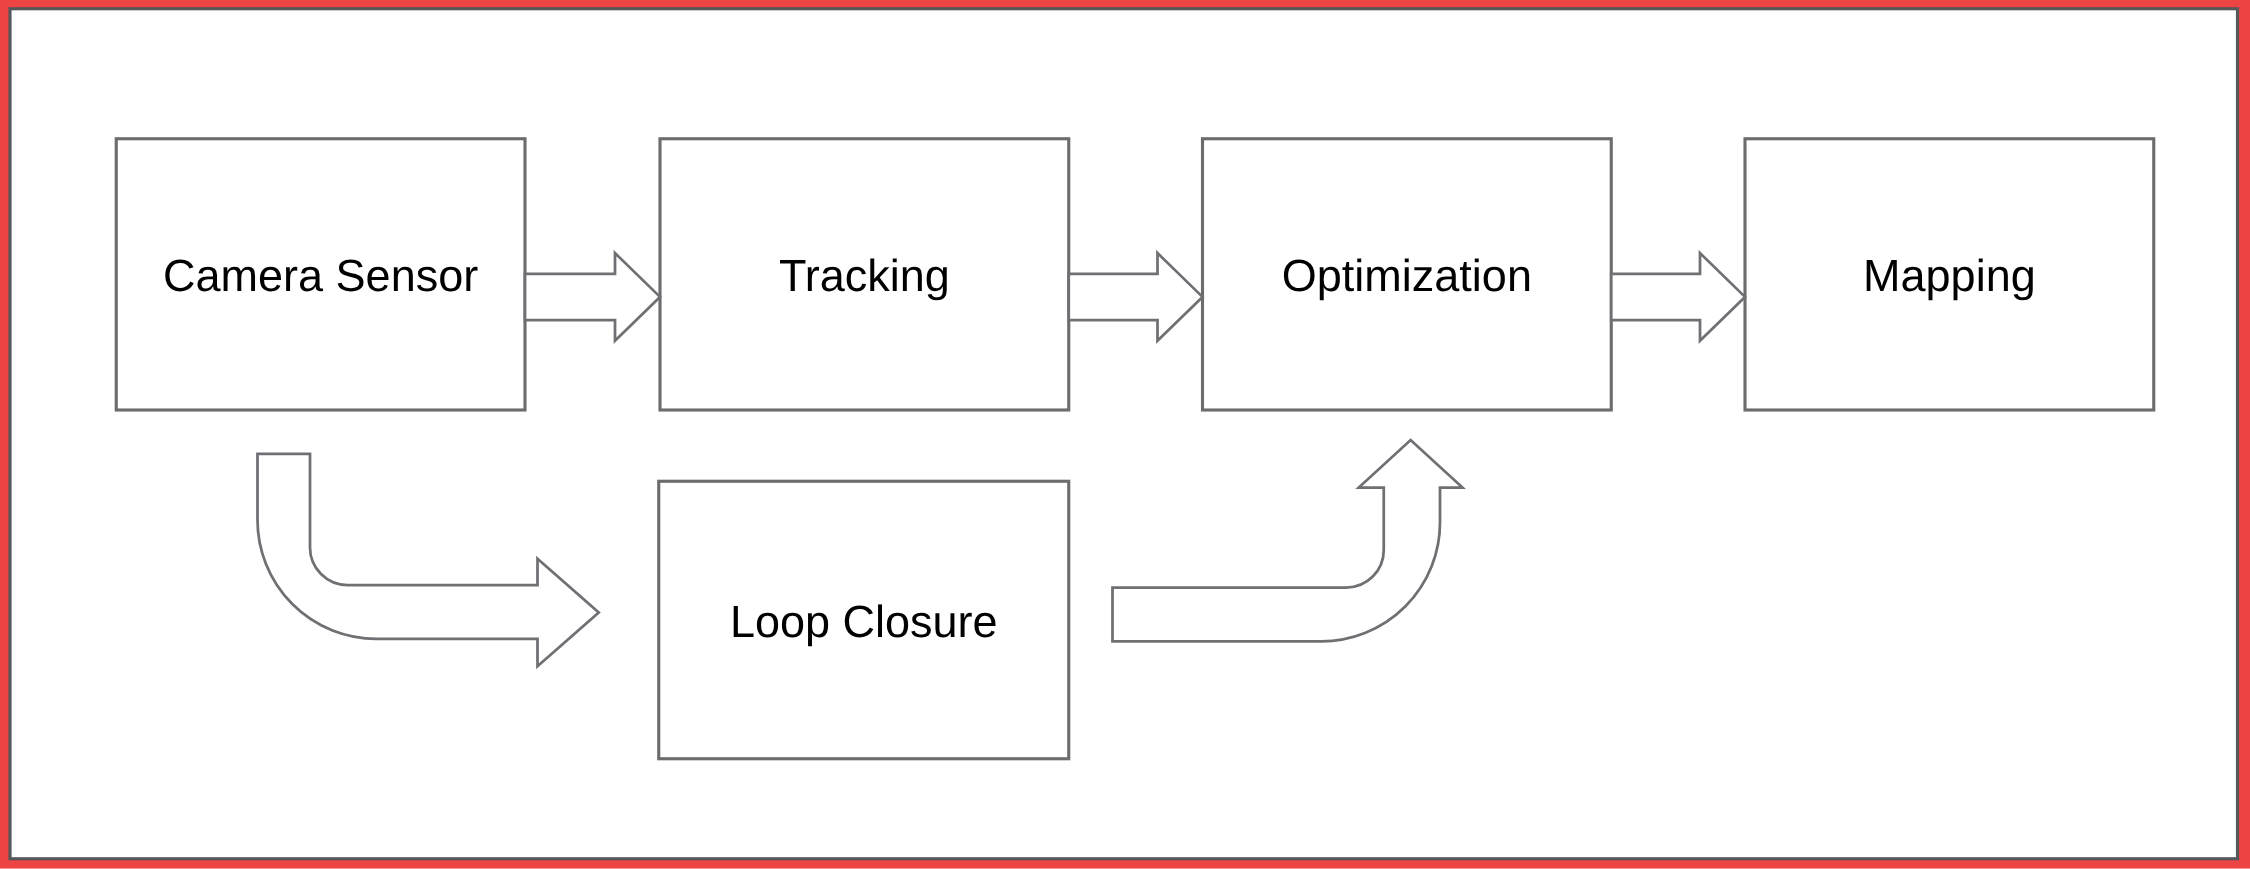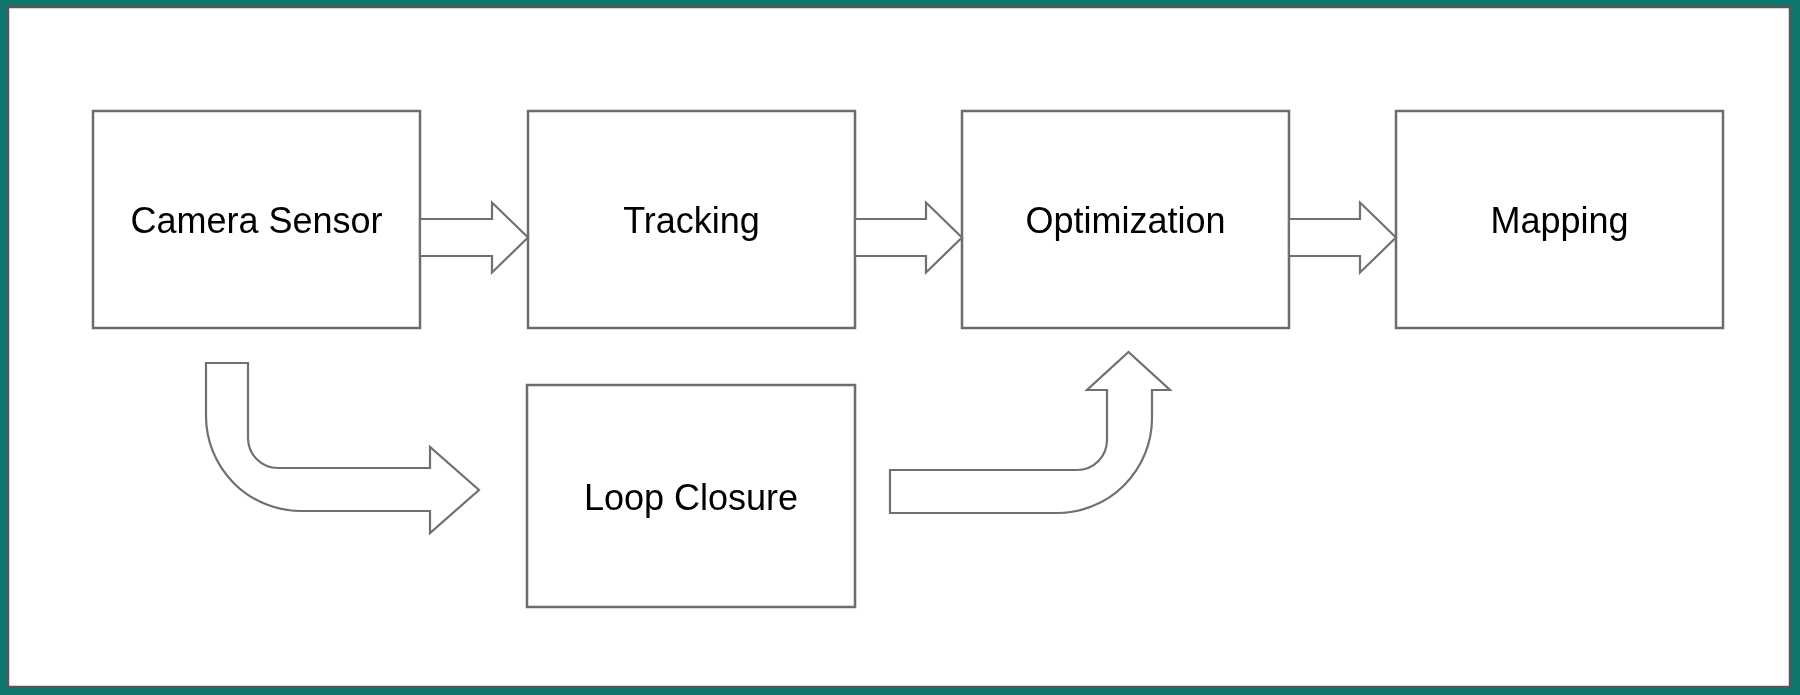--- a/index.html
+++ b/index.html
@@ -4,21 +4,21 @@
 <style>
   html, body {
     margin: 0;
     padding: 0;
     background: #ffffff;
   }
   .stage {
     position: relative;
     width: 1800px;
     height: 695px;
-    background: #0f766e;
+    background: #ef4444;
     overflow: hidden;
     font-family: "Liberation Sans", sans-serif;
   }
   svg.diagram {
     display: block;
     width: 1800px;
     height: 695px;
   }
   svg.diagram text {
     font-family: "Liberation Sans", sans-serif;

